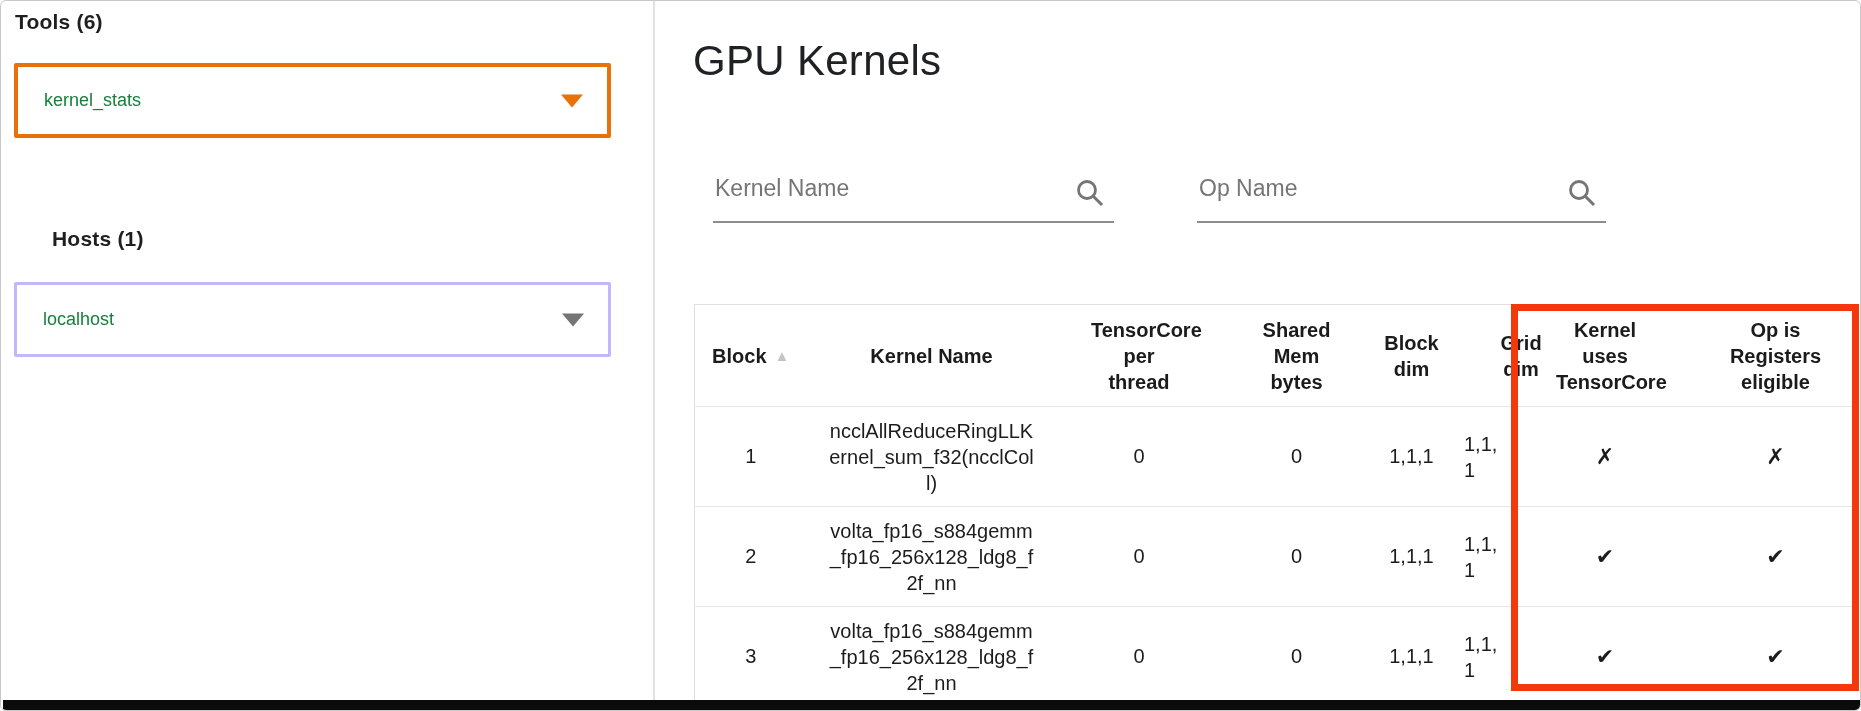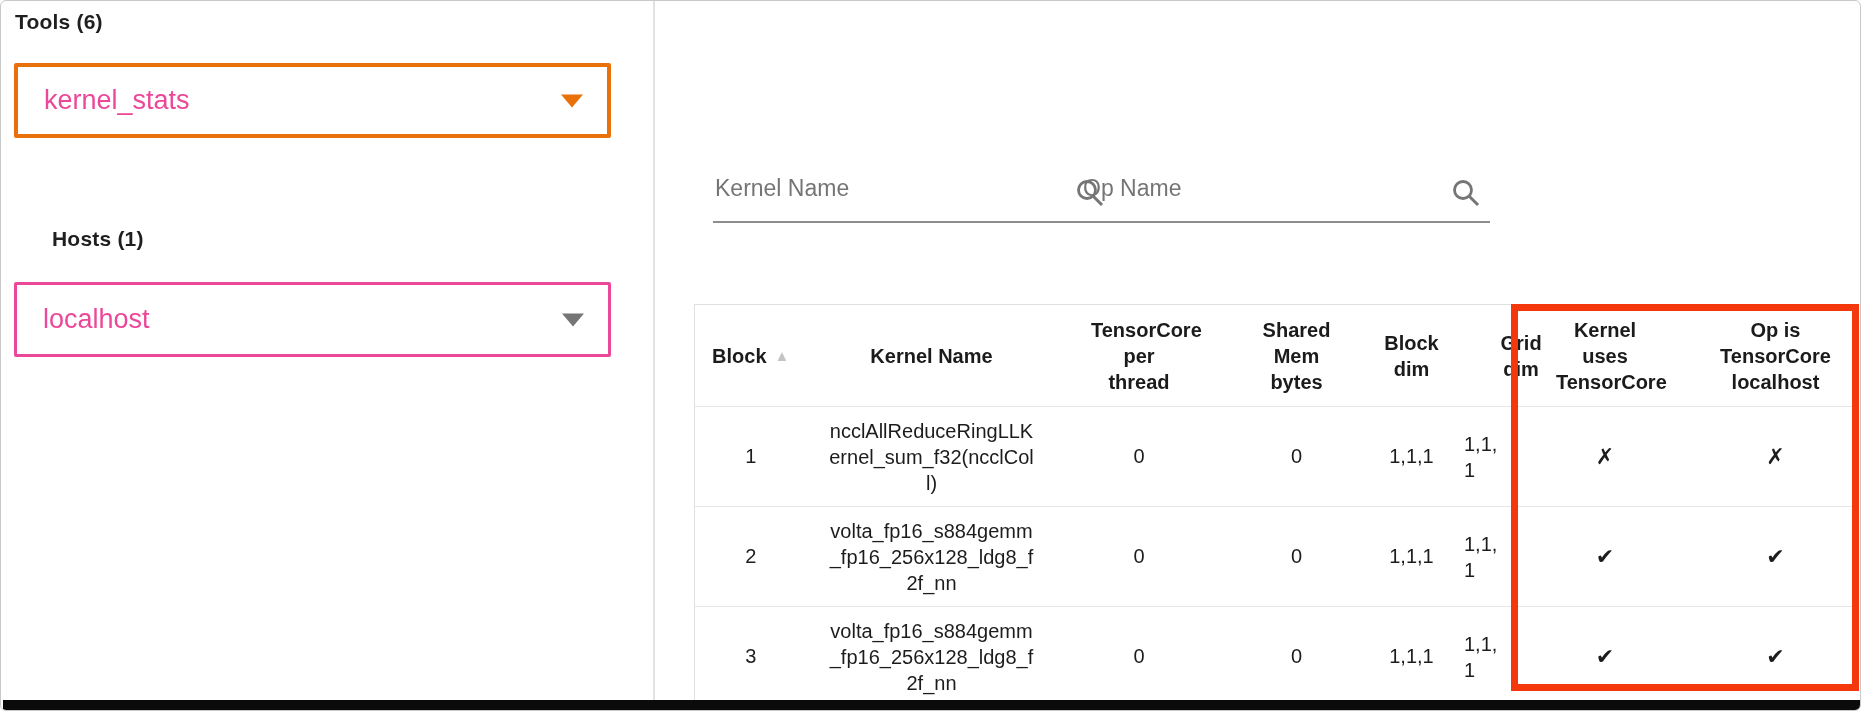--- a/index.html
+++ b/index.html
@@ -10,40 +10,40 @@
   }
   
   .side-label {
     position:absolute; left:14px; font-size:21px; font-weight:bold; color:#1f1f1f; letter-spacing:.2px;
   }
   #tools-label { top:9px; }
   #hosts-label { top:226px;margin-left:37px; }
   .dropdown {
     position:absolute; left:13px; width:597px; height:75px; box-sizing:border-box;
     display:flex; align-items:center; padding:0 52px 0 26px; background:#fff;
-    font-size:27px; color:#ec4899; cursor:pointer; border-radius:2px;
+    font-size:18px; color:#15803d; cursor:pointer; border-radius:2px;
   }
   #tools-dropdown { top:62px; border:4px solid #e8710a; }
-  #hosts-dropdown { top:281px; border:3px solid #ec4899; }
+  #hosts-dropdown { top:281px; border:3px solid #c4b5fd; }
   .caret {
     position:absolute; right:24px; top:50%; transform:translateY(-50%);
     width:0; height:0; border-left:11px solid transparent; border-right:11px solid transparent;
   }
   .caret.orange { border-top:13px solid #e8710a; }
   .caret.gray   { border-top:13px solid #757575; }
   #sidebar-divider {
     position:absolute; left:652px; top:0; width:2px; height:699px; background:#e2e2e2;
   }
   
   #page-title {
     position:absolute; left:692px; top:36px; font-size:42px; color:#202124; letter-spacing:.3px;
   }
   .search-field { position:absolute; top:160px; height:62px; border-bottom:2px solid #8d8d8d; box-sizing:border-box; }
   #kernel-name-field { left:712px; width:401px; }
-  #op-name-field    { left:1080px; width:409px; }
+  #op-name-field    { left:1196px; width:409px; }
   .search-field input {
     width:100%; height:100%; border:none; outline:none; background:transparent;
     font-family:inherit; font-size:23px; color:#202124; padding:0 44px 6px 2px; box-sizing:border-box;
   }
   .search-field input::placeholder { color:#757575; opacity:1; }
   .search-icon { position:absolute; right:8px; bottom:12px; width:32px; height:32px; }
   .search-icon svg { display:block; }
   
   #table-wrap { position:absolute; left:693px; top:303px; width:1165px; height:396px; overflow:hidden; }
   table.kernels {
@@ -95,20 +95,21 @@
     <div id="hosts-label" class="side-label">Hosts (1)</div>
 
     <div id="hosts-dropdown" class="dropdown">
       <span>localhost</span>
       <span class="caret gray"></span>
     </div>
   </div>
 
   <div id="sidebar-divider"></div>
 
+  <div id="page-title">GPU Kernels</div>
 
   <div id="kernel-name-field" class="search-field">
     <input type="text" placeholder="Kernel Name" style="">
     <span class="search-icon">
       <svg width="32" height="32" viewBox="0 0 32 32" fill="none">
         <circle cx="13" cy="13" r="8.5" stroke="#757575" stroke-width="2.8"></circle>
         <line x1="19.5" y1="19.5" x2="28" y2="28" stroke="#757575" stroke-width="3"></line>
       </svg>
     </span>
   </div>
@@ -152,21 +153,21 @@
           <th>
             <span class="th-wrap w-block">Block dim</span>
           </th>
           <th>
             <span class="th-wrap w-grid">Grid dim</span>
           </th>
           <th>
             <span class="th-wrap w-kutc">Kernel uses TensorCore</span>
           </th>
           <th>
-            <span class="th-wrap w-optc">Op is TensorCore localhost</span>
+            <span class="th-wrap w-optc">Op is Registers eligible</span>
           </th>
         </tr>
       </thead>
       <tbody>
         <tr>
           <td class="c-rank">1</td>
           <td class="c-kernel">
             <span class="cell-wrap">ncclAllReduceRingLLKernel_sum_f32(ncclColl)</span>
           </td>
           <td>0</td>

